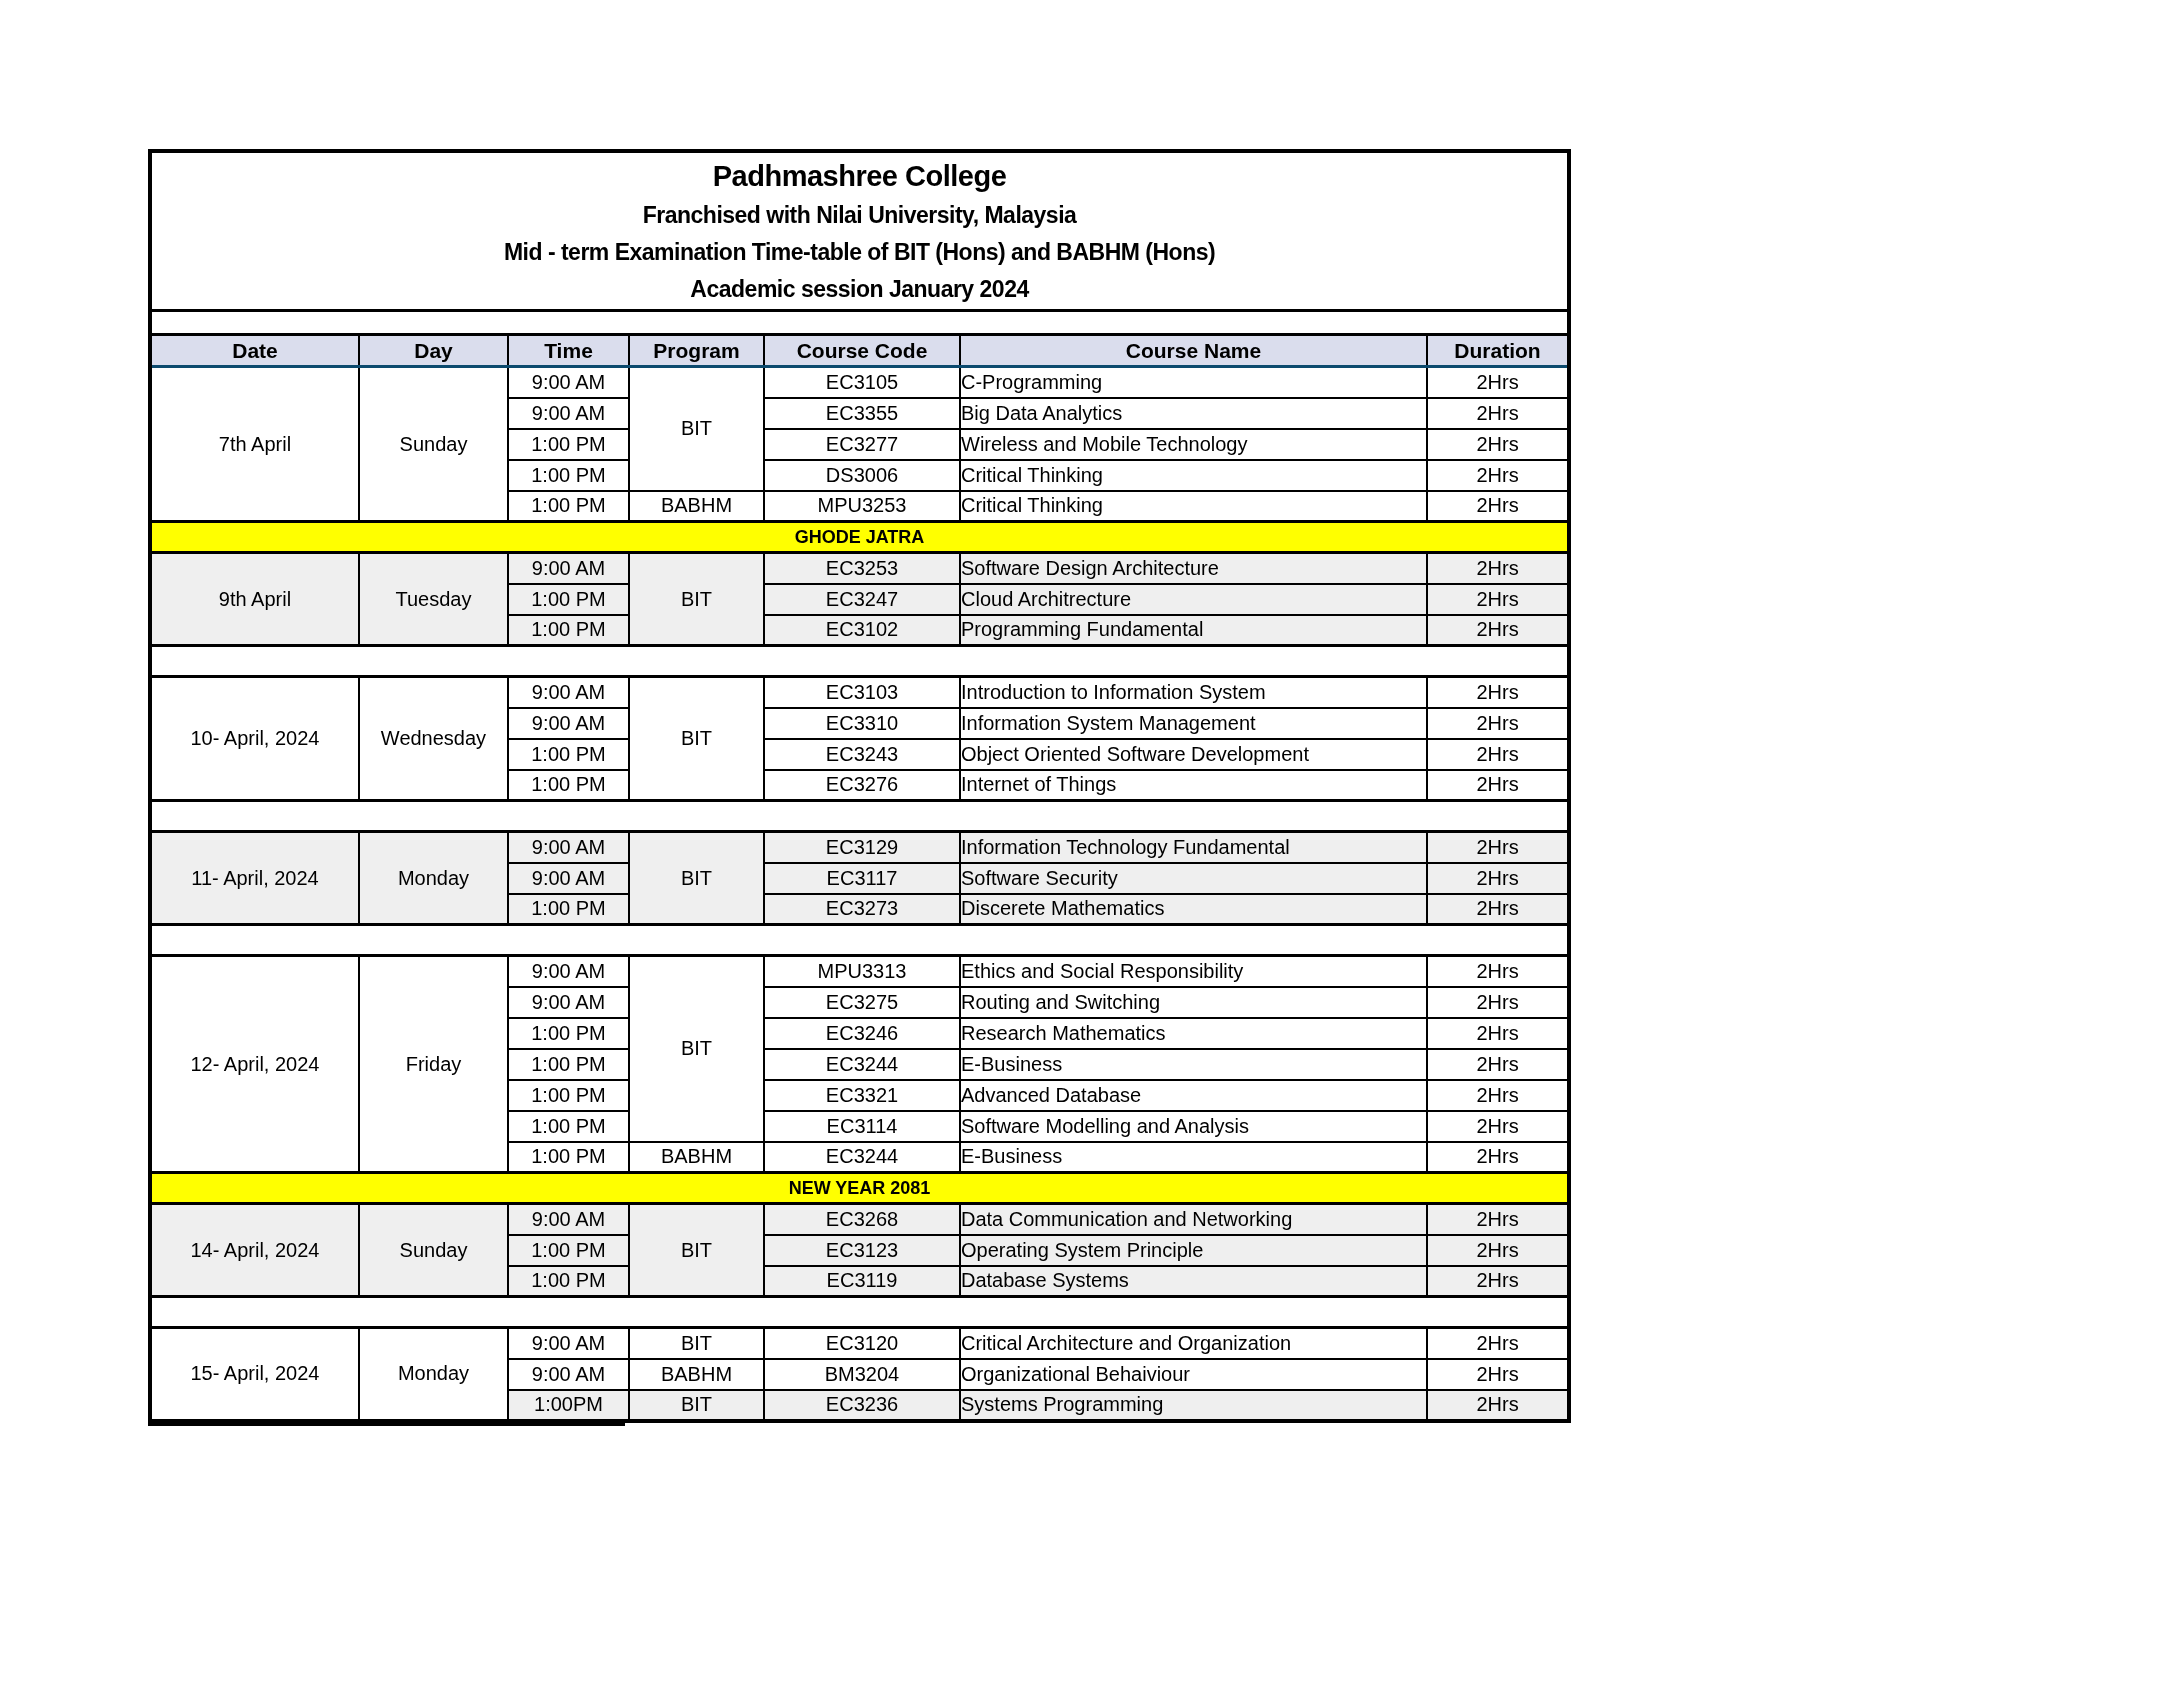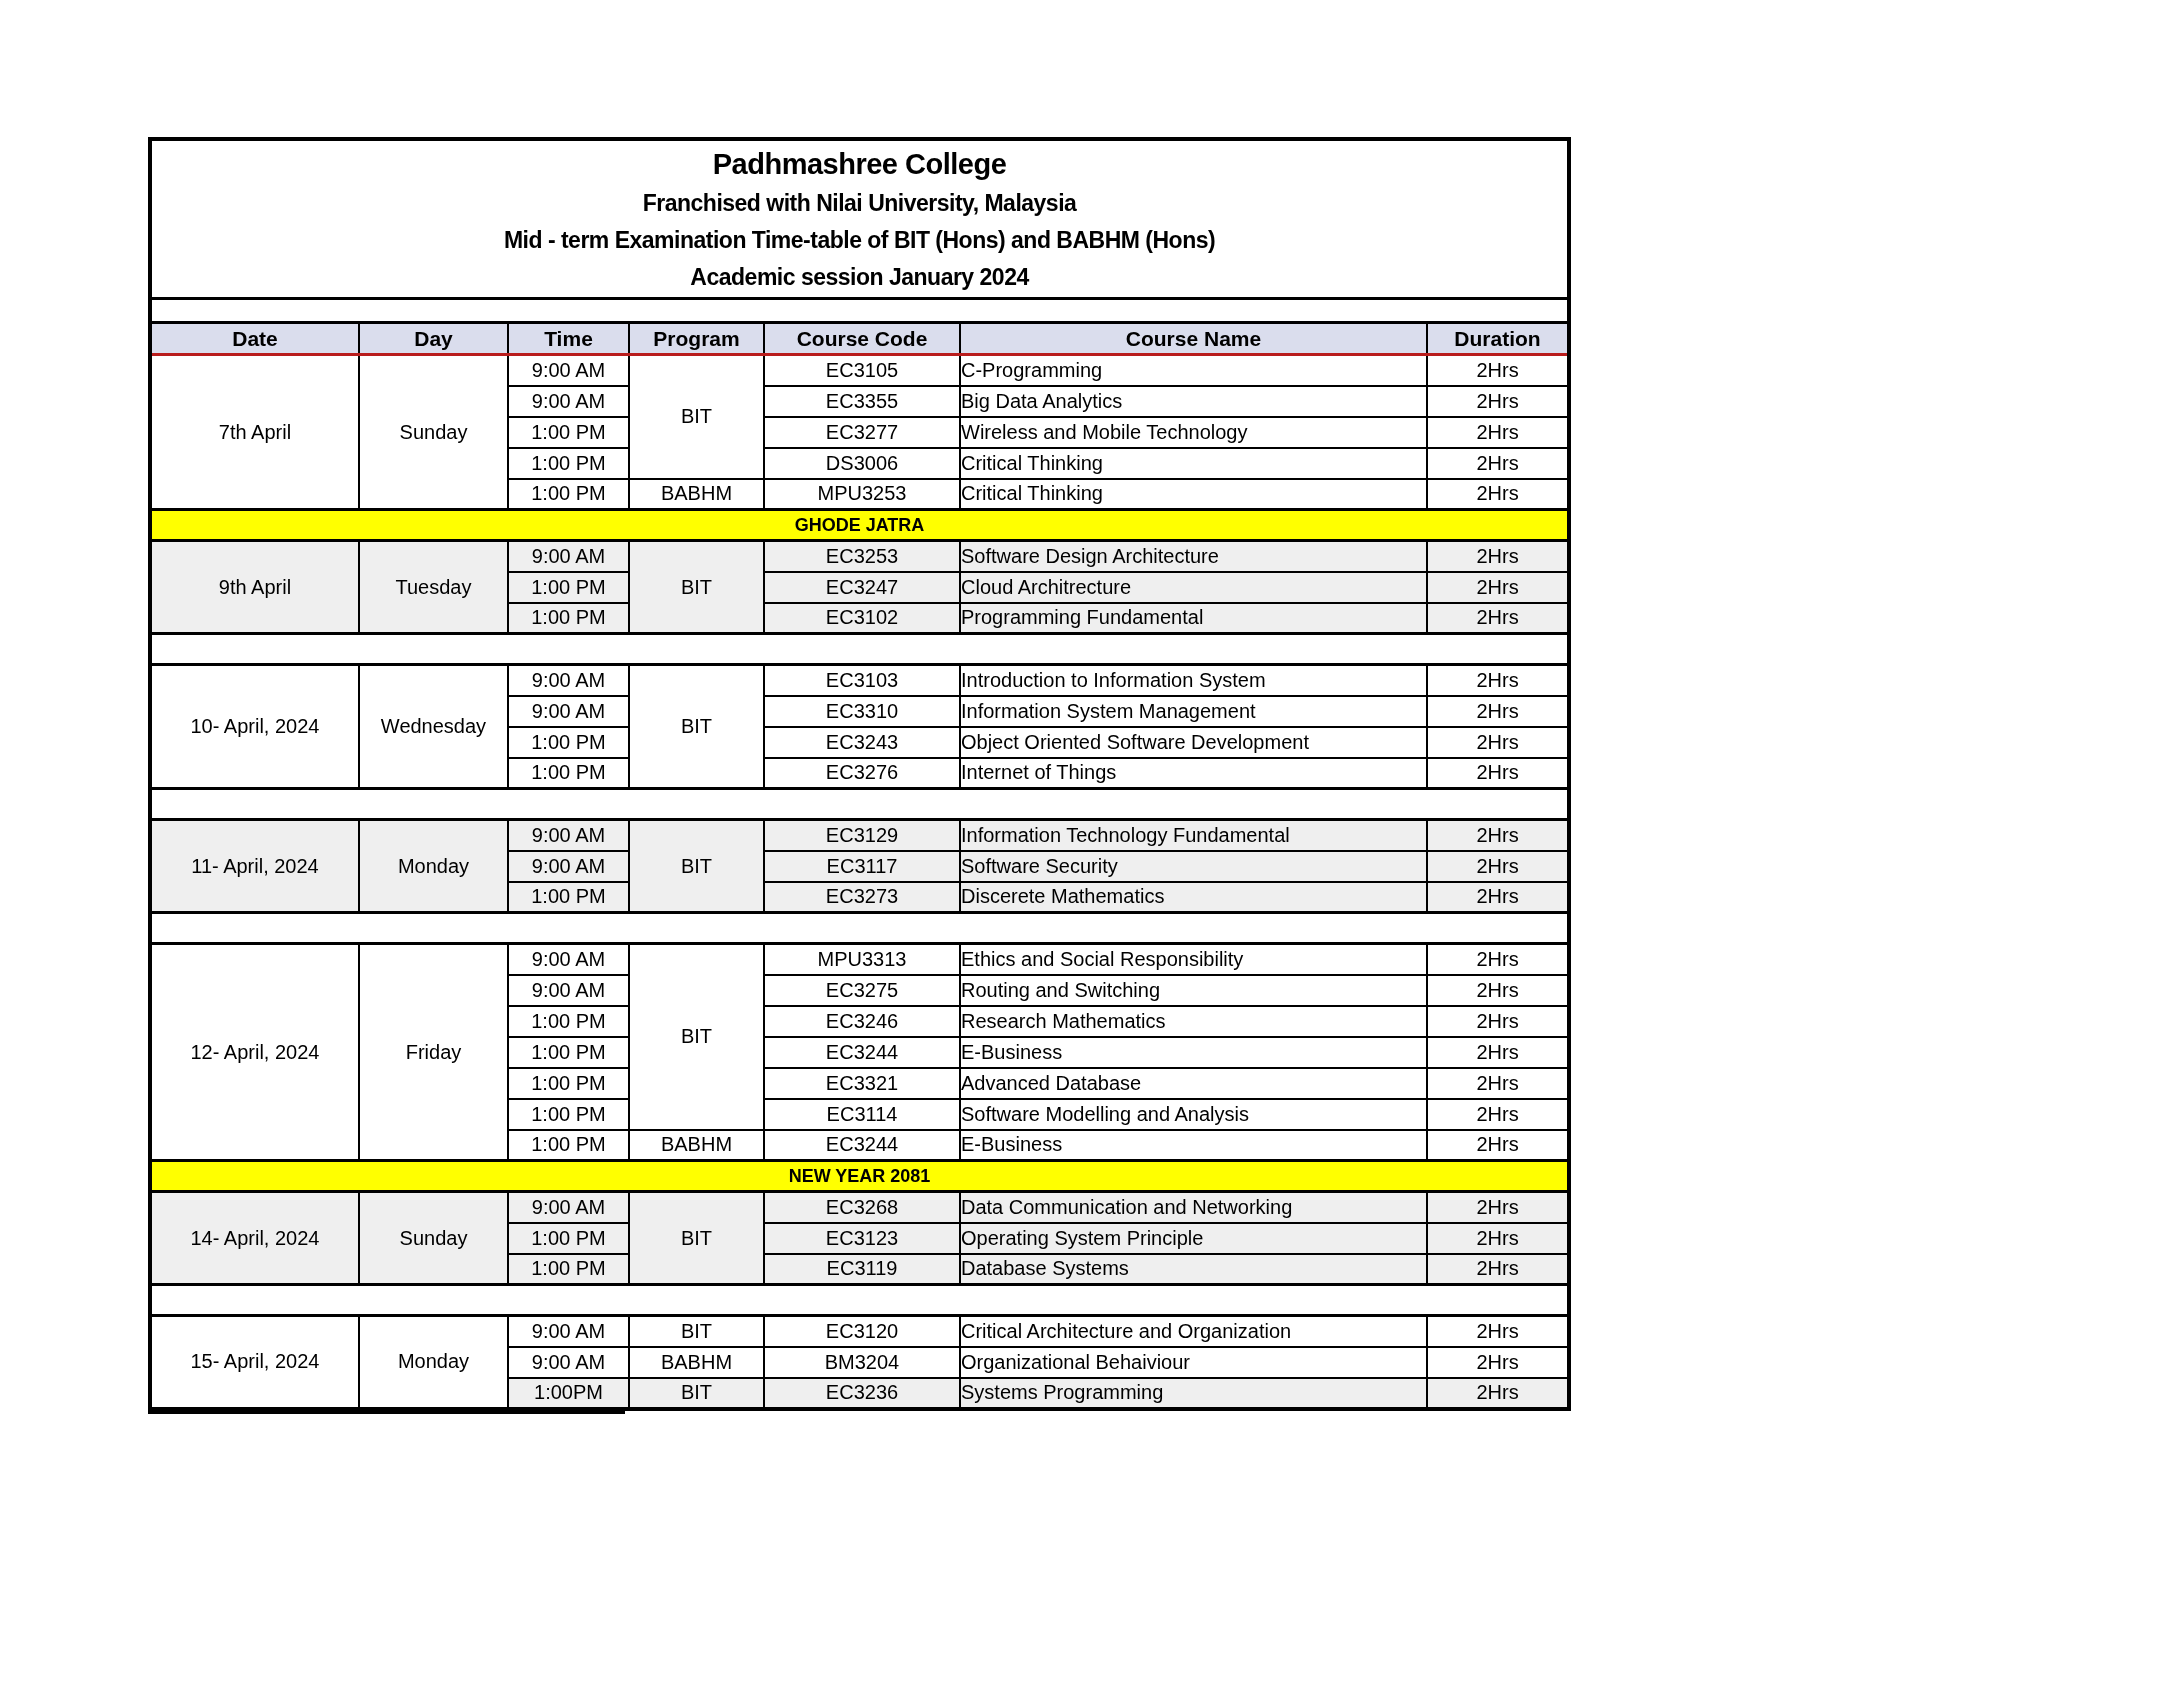--- a/index.html
+++ b/index.html
@@ -1,34 +1,34 @@
 <!DOCTYPE html>
 <html><head>
 <meta charset="utf-8">
 <style>
   html,body{margin:0;padding:0;}
   body{width:2178px;height:1683px;background:#ffffff;position:relative;
        font-family:"Liberation Sans",sans-serif;color:#000;}
-  #sheet{position:absolute;left:148px;top:137px;}
+  #sheet{position:absolute;left:148px;top:149px;}
   table{border-collapse:collapse;table-layout:fixed;width:1418px;border:4px solid #000;}
   td,th{border:2px solid #000;overflow:hidden;white-space:nowrap;font-size:20px;
         vertical-align:middle;padding:0;}
   tr{height:31px;}
   .c{text-align:center;}
   .nm{text-align:left;}
   
   td.titlebox{border-bottom:3px solid #000;height:156px;text-align:center;}
   .t1{font-size:29px;font-weight:bold;letter-spacing:-0.5px;line-height:42px;}
   .t2{font-size:23px;font-weight:bold;letter-spacing:-0.5px;line-height:37px;}
   
   tr.gap{height:24px;}
   tr.gap td{border-top:3px solid #000;border-bottom:3px solid #000;}
   
   tr.hdr{height:32px;}
-  tr.hdr th{background:#dadded;font-size:21px;font-weight:bold;border-bottom:3px solid #b91c1c;}
+  tr.hdr th{background:#dadded;font-size:21px;font-weight:bold;border-bottom:3px solid #0c4a6e;}
   
   tr.band td{background:#ffff00;font-weight:bold;font-size:18px;text-align:center;
              border-top:3px solid #000;border-bottom:3px solid #000;}
   
   tr.spacer td{border-top:3px solid #000;border-bottom:3px solid #000;background:#fff;}
   
   tr.g td{background:#efefef;}
   
   #bottom-artifact{width:477px;height:4px;background:#000;margin-top:-1px;}
 </style>

